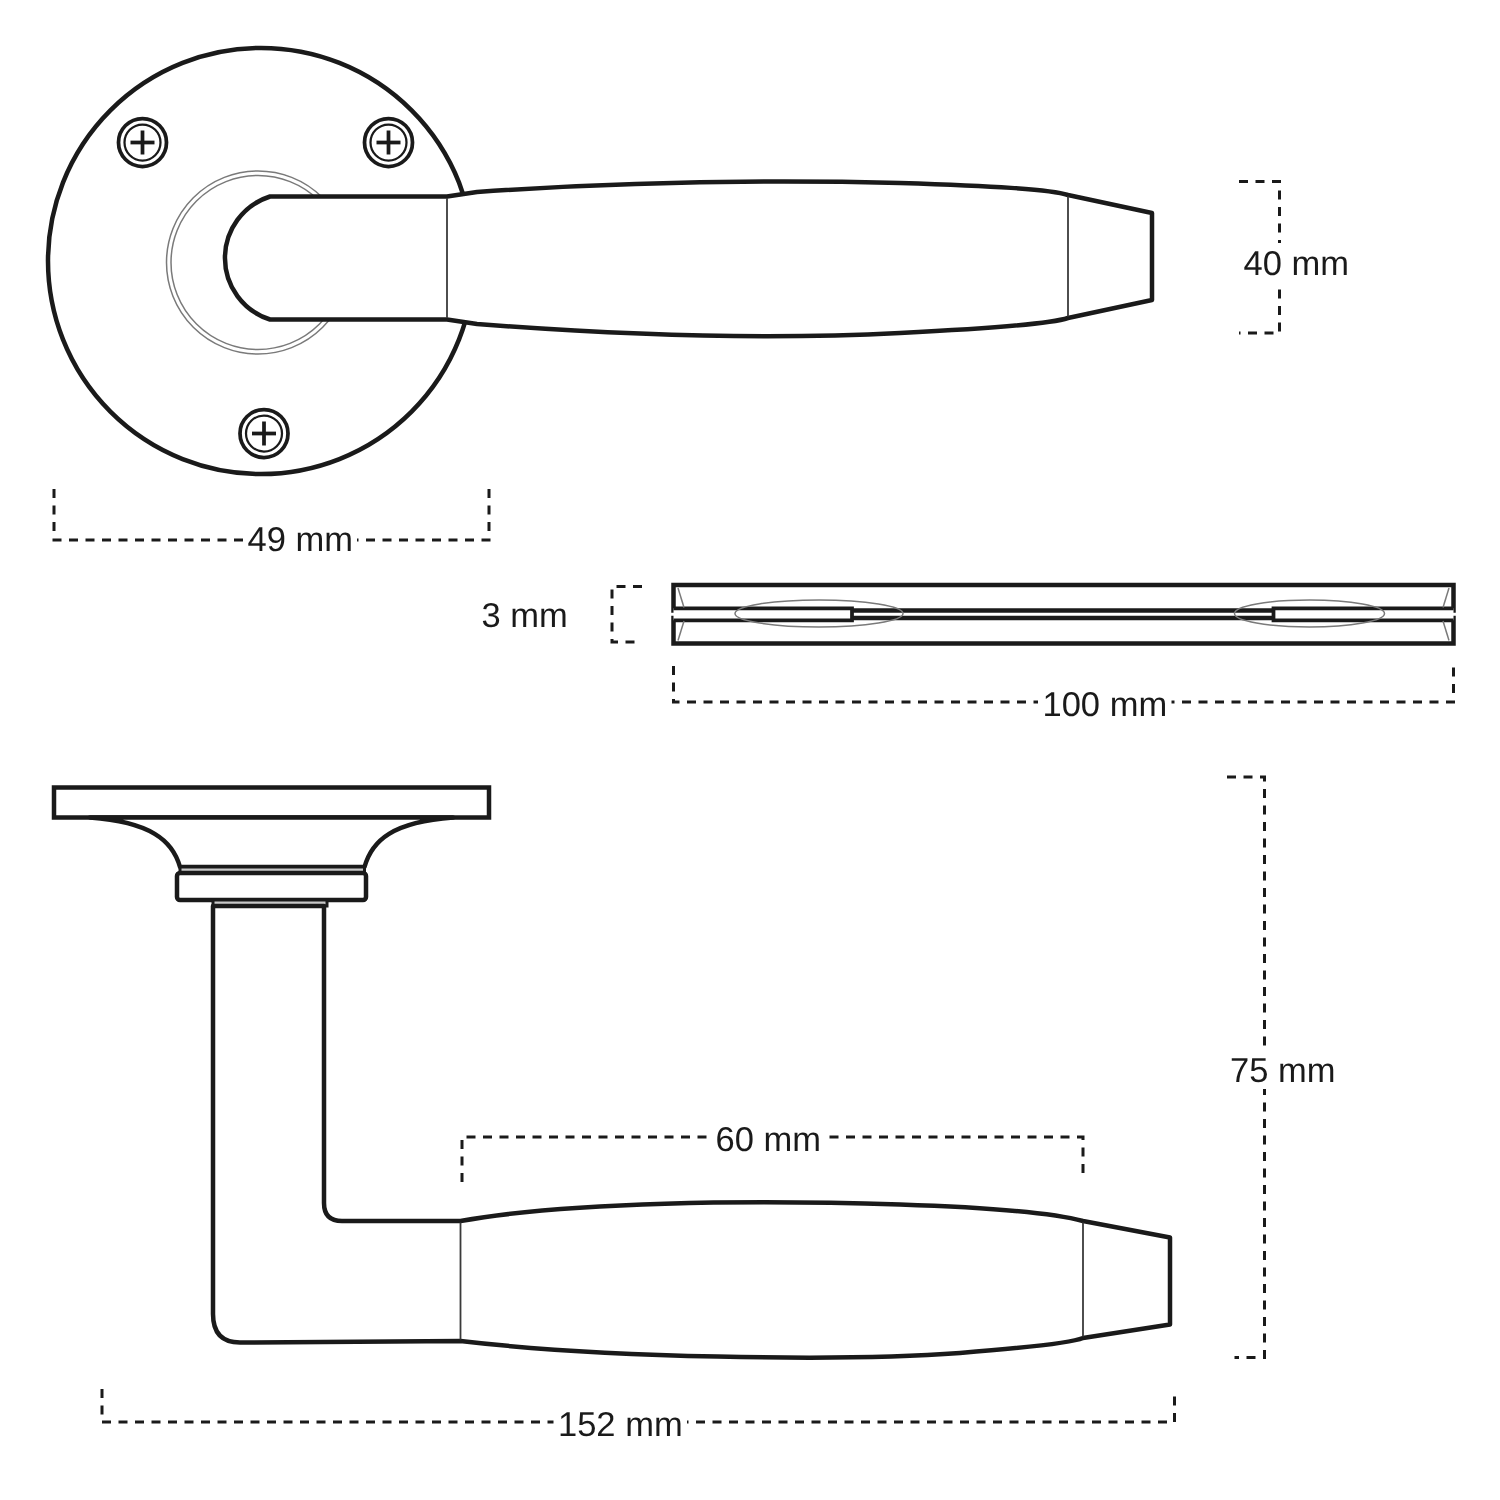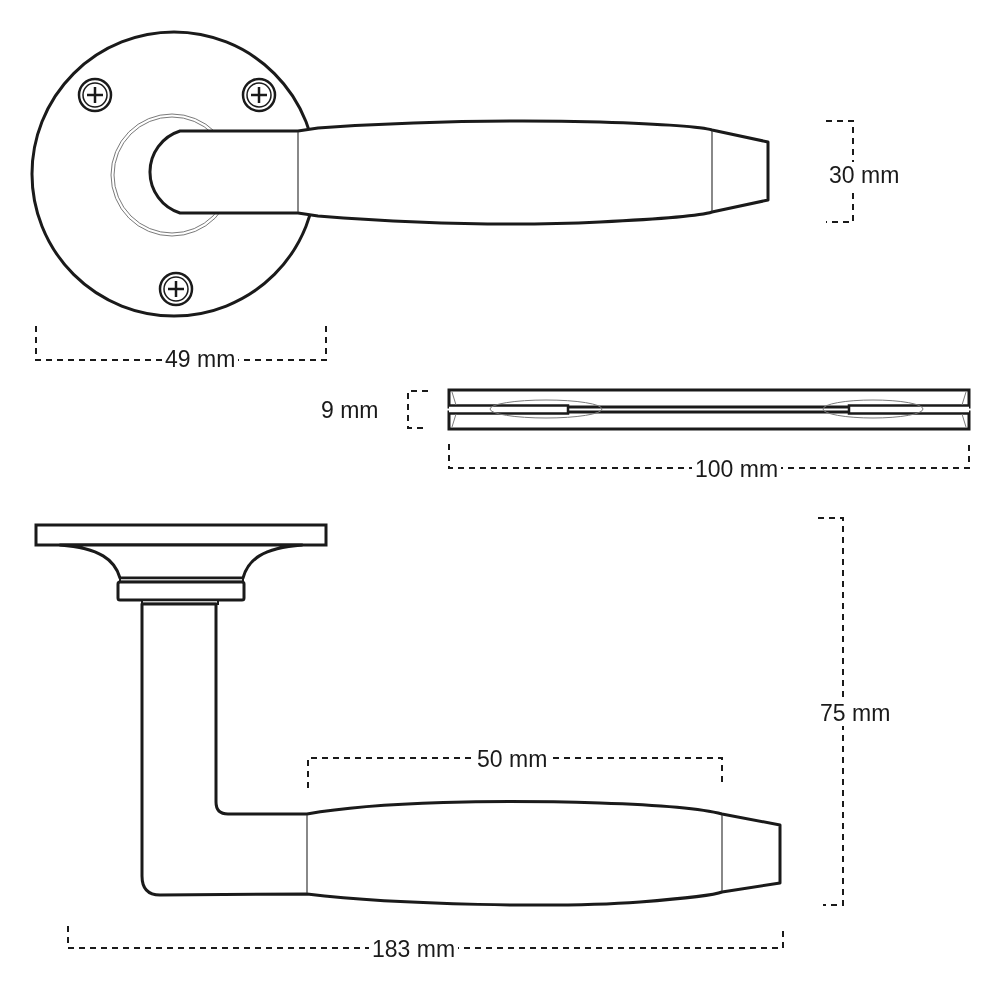--- a/index.html
+++ b/index.html
@@ -112,19 +112,19 @@
     <line class="thin" x1="722" y1="815" x2="722" y2="891"></line>
 
     <path class="dim" d="M 308 788 L 308 758 L 722 758 L 722 784"></path>
 
     <path class="dim" d="M 818 518 L 843 518 L 843 905 L 823 905"></path>
 
     <path class="dim" d="M 68 926 L 68 948 L 783 948 L 783 926"></path>
   </g>
 </svg>
 
-<div class="label" style="left:826px; top:162px;">30 mm</div>
+<div class="label" style="left:826px; top:162px;">40 mm</div>
 <div class="label" style="left:138px; top:346px;margin-left:24px;">49 mm</div>
-<div class="label" style="left:318px; top:397px; background:transparent;">9 mm</div>
+<div class="label" style="left:318px; top:397px; background:transparent;">3 mm</div>
 <div class="label" style="left:652px; top:456px;margin-left:40px;">100 mm</div>
-<div class="label" style="left:474px; top:746px;">50 mm</div>
+<div class="label" style="left:474px; top:746px;">60 mm</div>
 <div class="label" style="left:817px; top:700px;">75 mm</div>
-<div class="label" style="left:369px; top:936px;">183 mm</div>
+<div class="label" style="left:369px; top:936px;">152 mm</div>
 
 </body></html>

